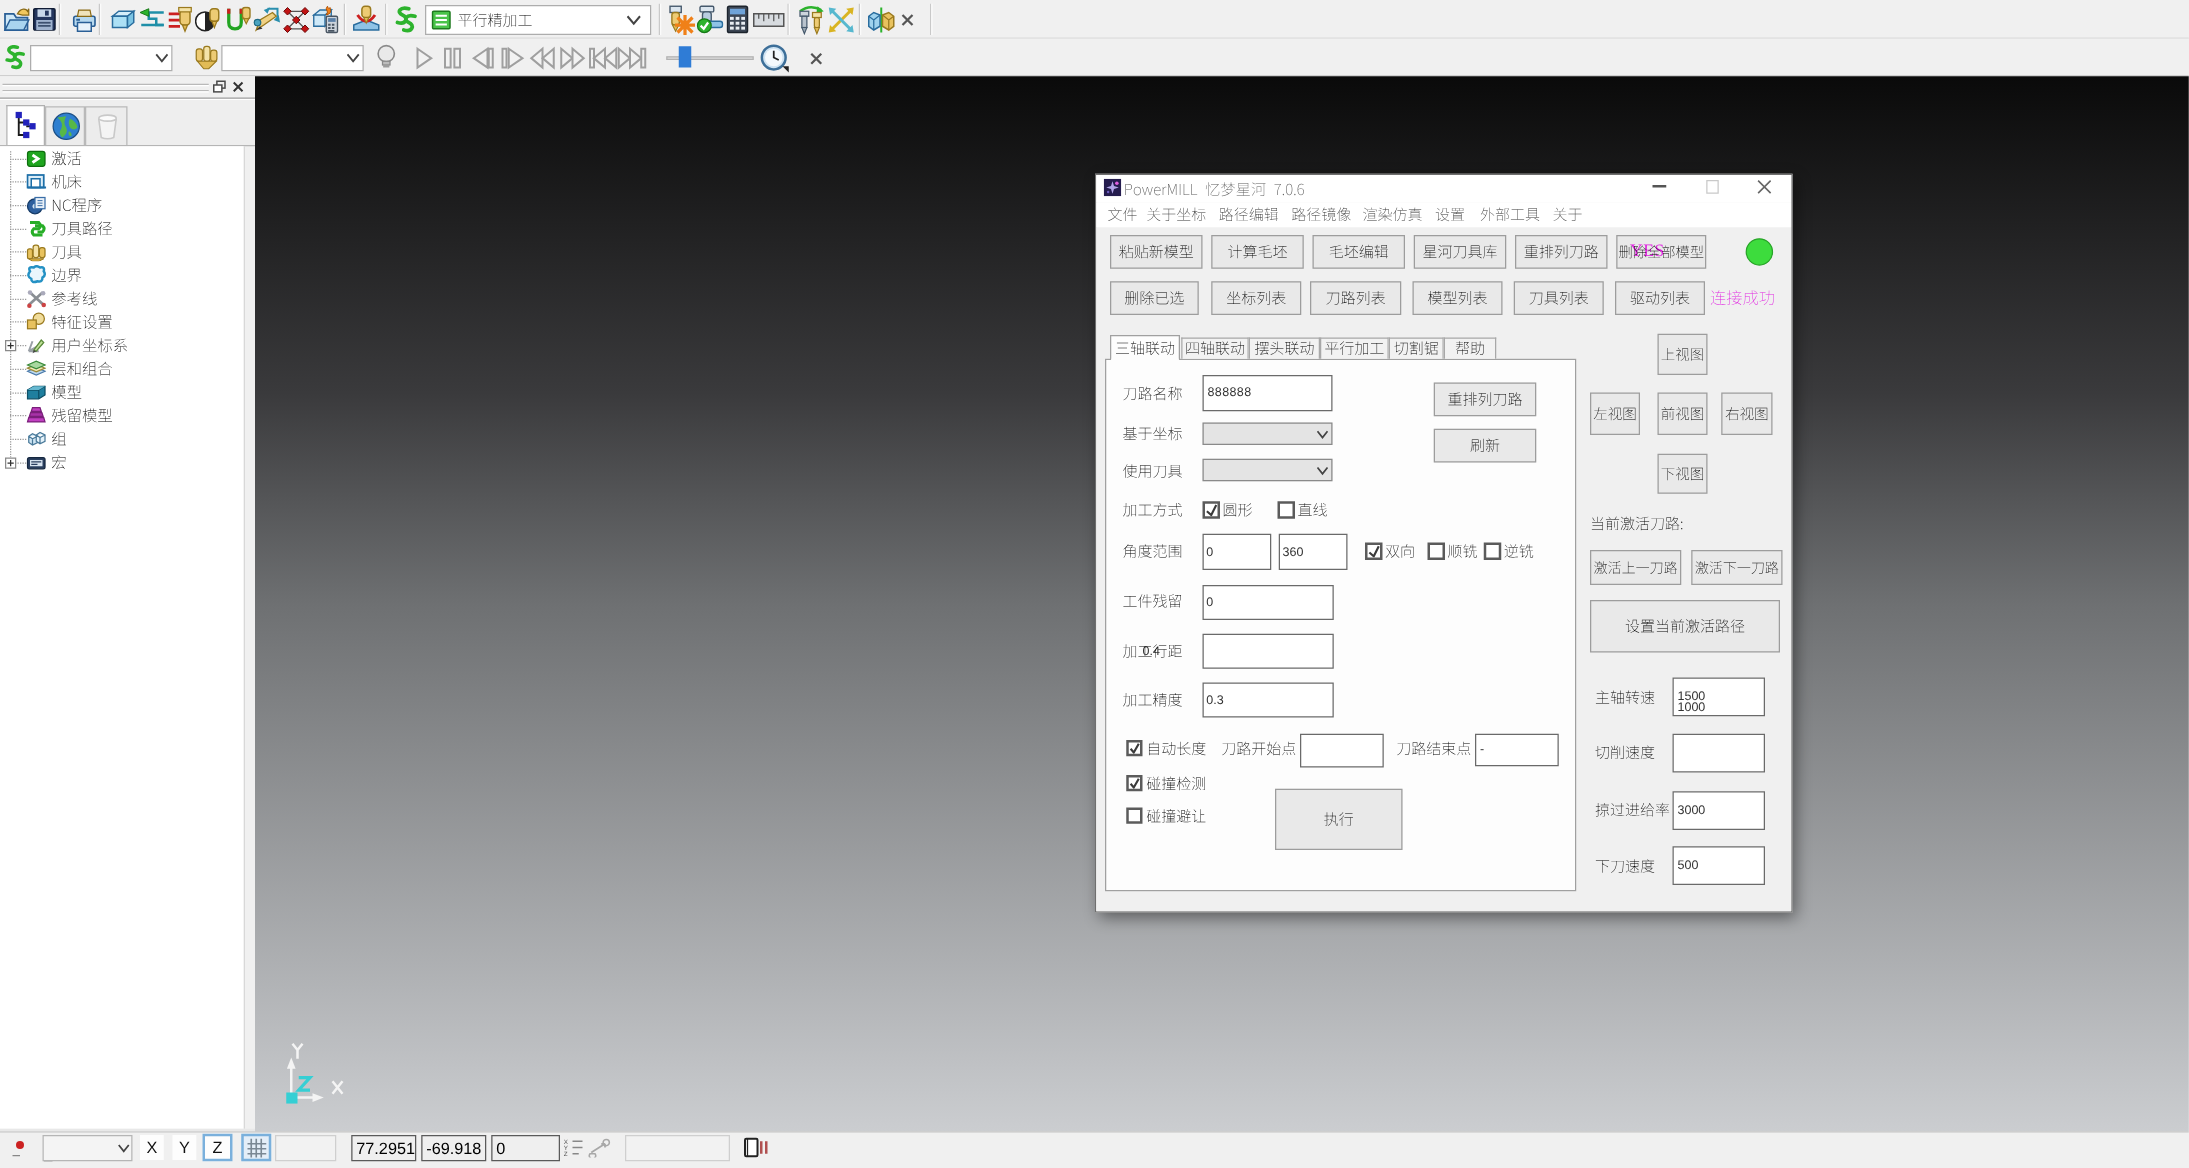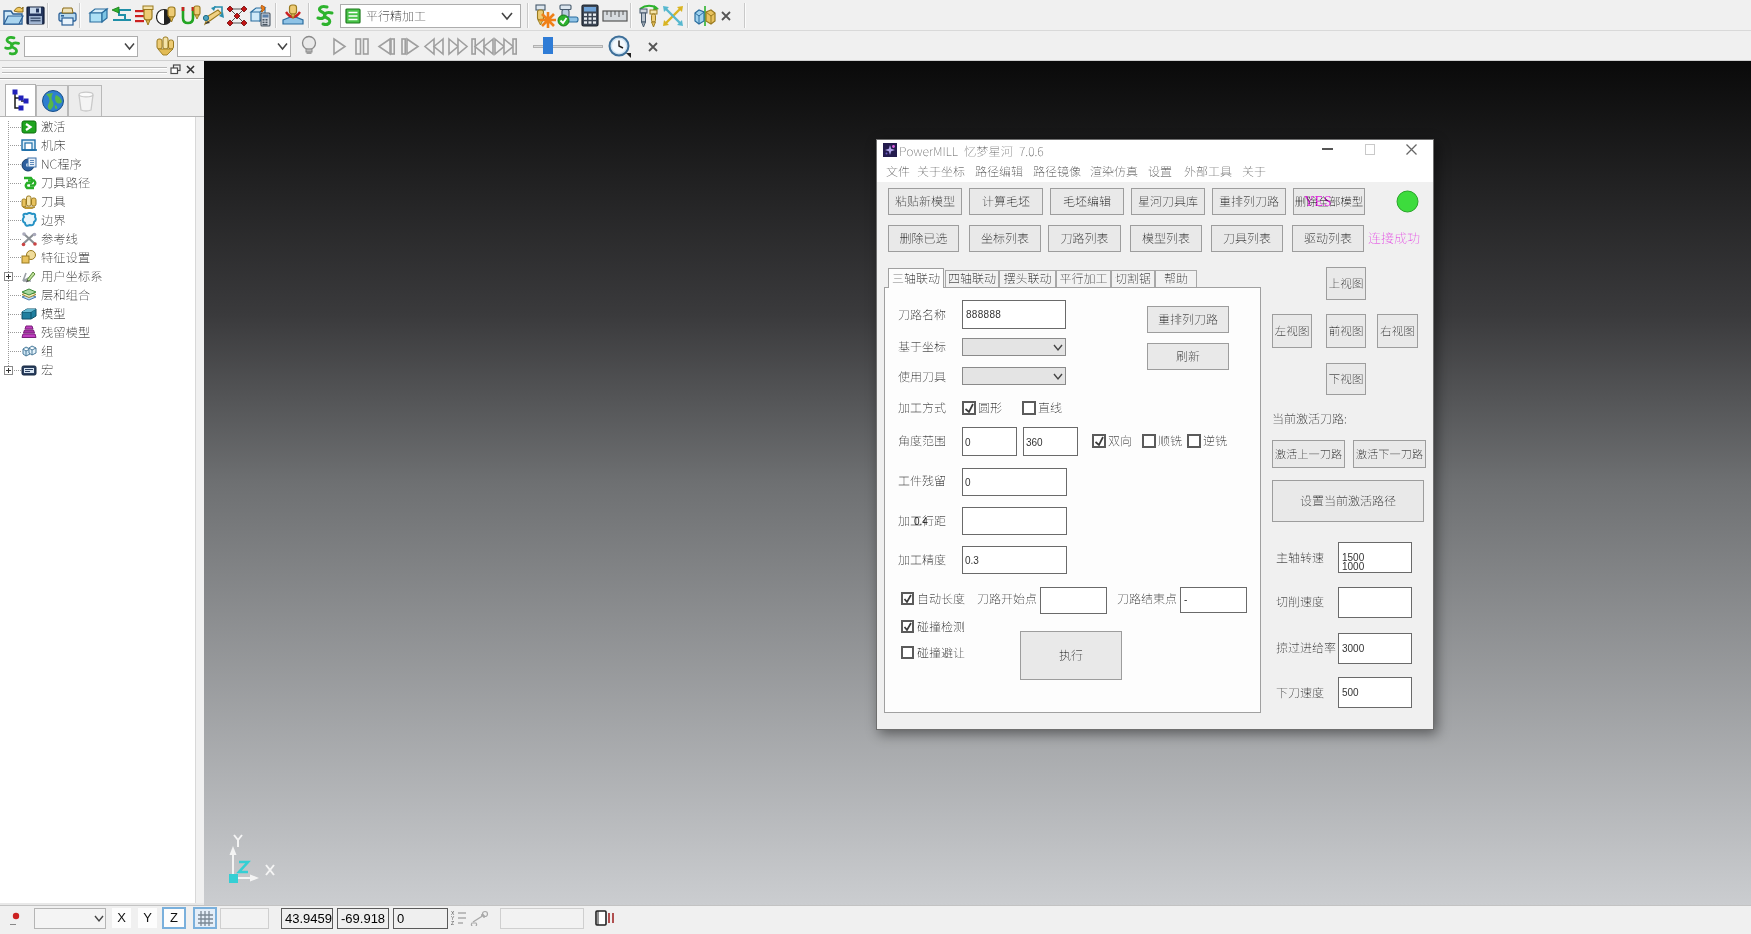--- a/index.html
+++ b/index.html
@@ -423,21 +423,21 @@
 <div style="position:absolute;left:112px;top:908px;width:19px;height:20px;background:#fdfdfd;text-align:center;font-size:13px;line-height:20px;color:#111">X</div>
 <div style="position:absolute;left:138px;top:908px;width:19px;height:20px;background:#fdfdfd;text-align:center;font-size:13px;line-height:20px;color:#111">Y</div>
 <div style="position:absolute;left:162px;top:907px;width:24px;height:22px;background:#fdfdfd;border:2px solid #7ab0dc;text-align:center;font-size:13px;line-height:18px;color:#111">Z</div>
 <div style="position:absolute;left:193px;top:907px;width:24px;height:22px;background:#e4eef8;border:2px solid #7ab0dc"></div>
 <svg style="position:absolute;left:197px;top:910px" width="17" height="17" viewBox="0 0 17 17">
     <g stroke="#7a8894" stroke-width="1.3" fill="none">
       <path d="M1 5 H16 M1 9 H16 M1 13 H16 M4 1 V16 M8 1 V16 M12 1 V16"></path>
     </g>
   </svg>
 <div style="position:absolute;left:220px;top:908px;width:49px;height:21px;background:#f2f2f2;border:1px solid #cfcfcf"></div>
-<div style="position:absolute;left:281px;top:908px;width:52px;height:21px;background:#efefef;border:1px solid #5a5a5a;font-size:13px;line-height:19px;padding-left:3px;color:#000">43.9459</div>
+<div style="position:absolute;left:281px;top:908px;width:52px;height:21px;background:#efefef;border:1px solid #5a5a5a;font-size:13px;line-height:19px;padding-left:3px;color:#000">77.2951</div>
 <div style="position:absolute;left:337px;top:908px;width:52px;height:21px;background:#efefef;border:1px solid #5a5a5a;font-size:13px;line-height:19px;padding-left:3px;color:#000">-69.918</div>
 <div style="position:absolute;left:393px;top:908px;width:55px;height:21px;background:#efefef;border:1px solid #5a5a5a;font-size:13px;line-height:19px;padding-left:3px;color:#000">0</div>
 <svg style="position:absolute;left:451px;top:910px" width="16" height="16" viewBox="0 0 16 16">
     <g fill="#555" font-size="5" font-family="Liberation Sans">
       <text x="0" y="5">X</text>
       <text x="0" y="10">Y</text>
       <text x="0" y="15">Z</text>
     </g>
     <g stroke="#888" stroke-width="1.2">
       <path d="M7 3 H15 M7 8 H15 M7 13 H12"></path>

